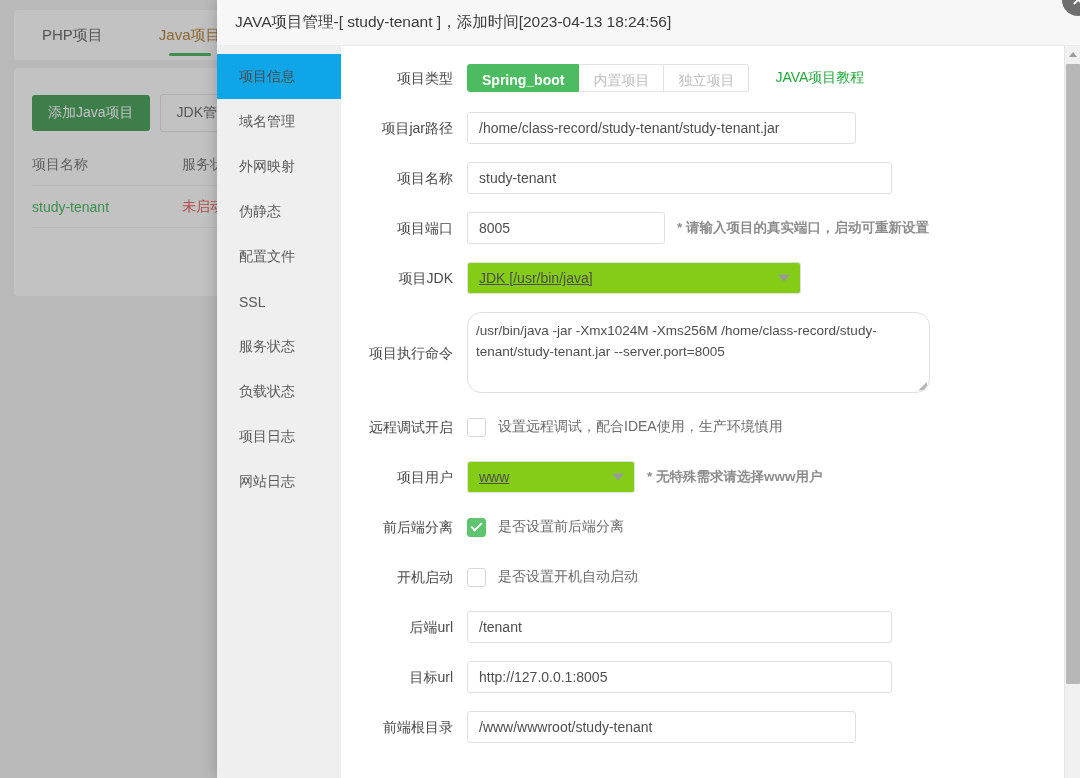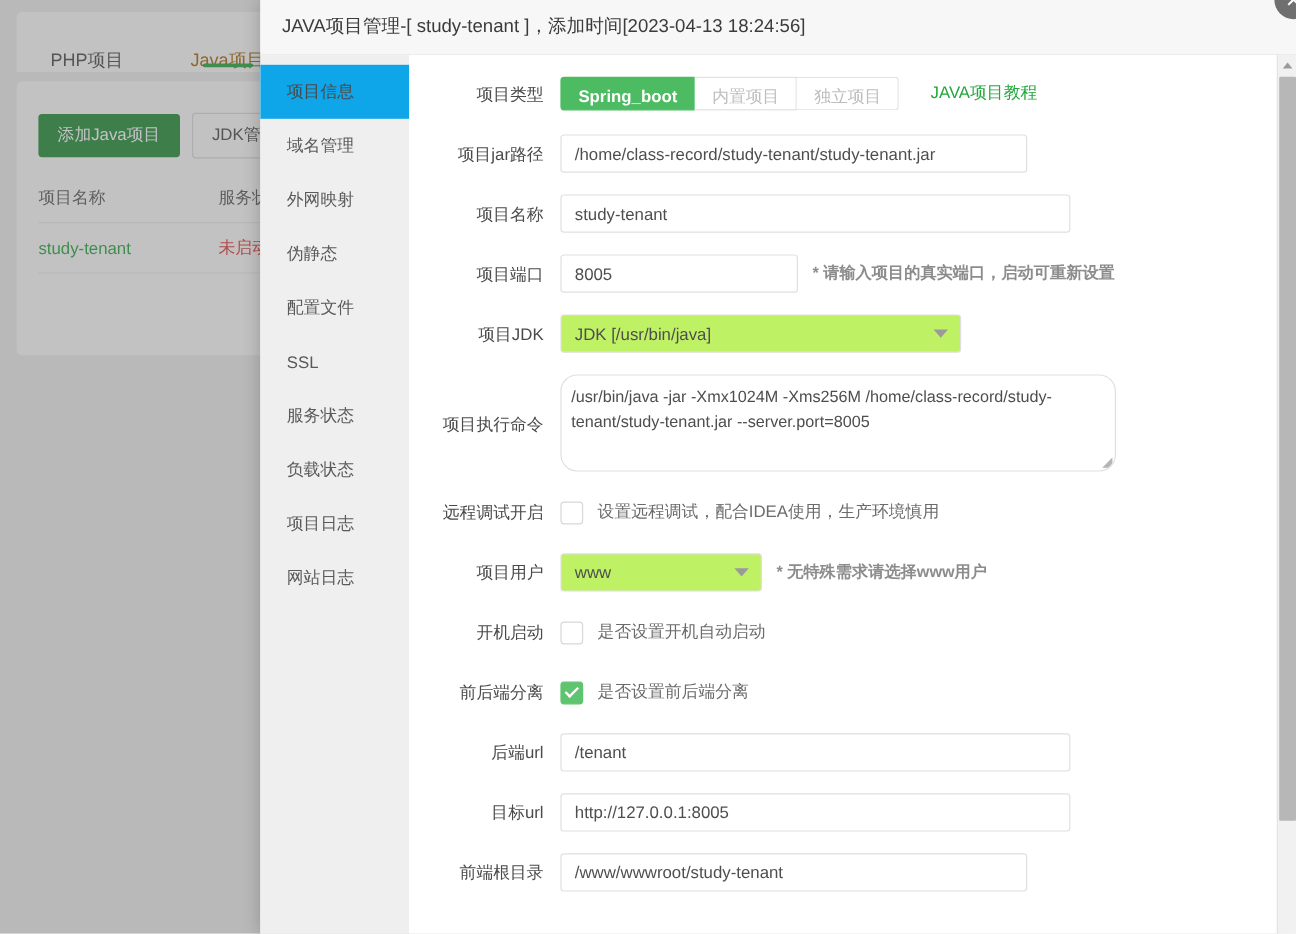--- a/index.html
+++ b/index.html
@@ -17,21 +17,21 @@
     background: #f0f0f0;
   }
   #bg-tabs {
     position: absolute; left: 14px; top: 10px;
     height: 50px; width: 420px;
     background: #ffffff;
     border-radius: 4px 4px 0 0;
     display: flex; align-items: stretch;
   }
   .bg-tab {
-    display: flex; align-items: flex-end; justify-content: center;
+    display: flex; align-items: center; justify-content: center;
     padding: 0 28px; font-size: 15px; color: #444; white-space: nowrap;
   }
   .bg-tab.active { color: #a16207; position: relative; }
   .bg-tab.active::after {
     content: ""; position: absolute; left: 50%; transform: translateX(-50%);
     bottom: 4px; width: 42px; height: 3px; background: #20a53a; border-radius: 2px;
   }
   #bg-card {
     position: absolute; left: 14px; top: 68px; width: 420px; height: 228px;
     background: #ffffff; border-radius: 4px;
@@ -134,22 +134,22 @@
   }
   .w-jar   { width: 389px; }
   .w-name  { width: 425px; }
   .w-port  { width: 198px; }
   .w-url   { width: 425px; }
   .w-front { width: 389px; }
 
   .selectbox {
     position: relative;
     height: 32px; border: 1px solid #e0e0e0; border-radius: 3px;
-    background: #bef264; font-size: 14px; color: #4e4e4e;
-    padding: 0 30px 0 11px; line-height: 30px; white-space: nowrap;
+    background: #84cc16; font-size: 14px; color: #4e4e4e;
+    padding: 0 30px 0 11px; line-height: 30px; white-space: nowrap; text-decoration: underline;
   }
   .w-jdk  { width: 334px; }
   .w-user { width: 168px; }
   .caret {
     position: absolute; right: 10px; top: 50%; transform: translateY(-50%);
     width: 0; height: 0;
     border-left: 6px solid transparent;
     border-right: 6px solid transparent;
     border-top: 7px solid #9a9a9a;
   }
@@ -376,42 +376,42 @@
         <div class="fctrl">
           <div class="selectbox w-user">
             <span>www</span>
             <span class="caret"></span>
           </div>
           <div class="hint">* 无特殊需求请选择www用户</div>
         </div>
       </div>
 
       <div class="frow">
-        <div class="flabel">开机启动</div>
-        <div class="fctrl">
-          <div class="cbrow">
-            <div class="cbox"></div>
-            <div class="cblabel">是否设置开机自动启动</div>
-          </div>
-        </div>
-      </div>
-
-      <div class="frow">
         <div class="flabel">前后端分离</div>
         <div class="fctrl">
           <div class="cbrow">
             <div class="cbox checked">
               <span class="tick"></span>
             </div>
             <div class="cblabel">是否设置前后端分离</div>
           </div>
         </div>
       </div>
 
       <div class="frow">
+        <div class="flabel">开机启动</div>
+        <div class="fctrl">
+          <div class="cbrow">
+            <div class="cbox"></div>
+            <div class="cblabel">是否设置开机自动启动</div>
+          </div>
+        </div>
+      </div>
+
+      <div class="frow">
         <div class="flabel">后端url</div>
         <div class="fctrl">
           <div class="txtinput w-url">/tenant</div>
         </div>
       </div>
 
       <div class="frow">
         <div class="flabel">目标url</div>
         <div class="fctrl">
           <div class="txtinput w-url">http://127.0.0.1:8005</div>

